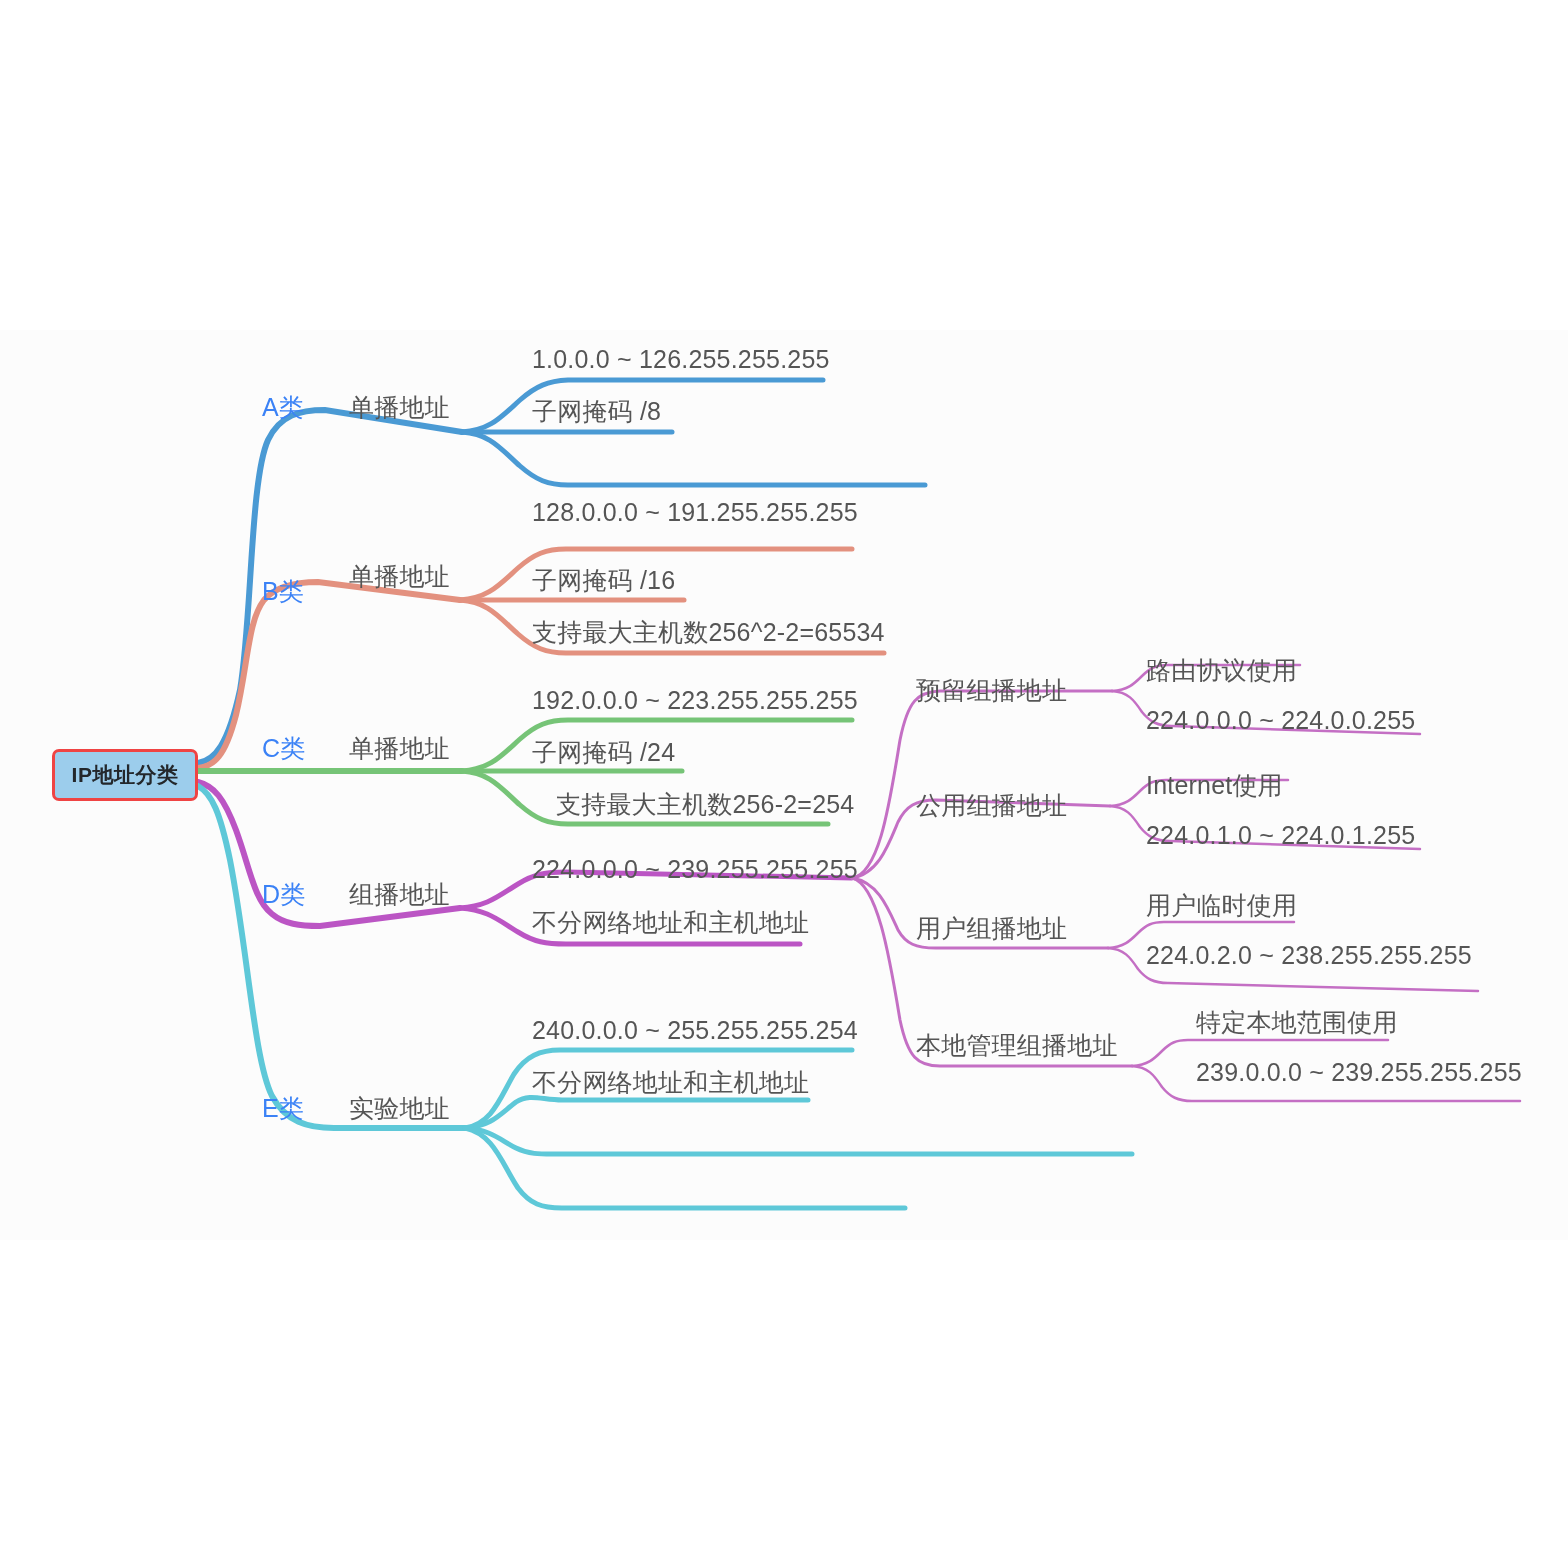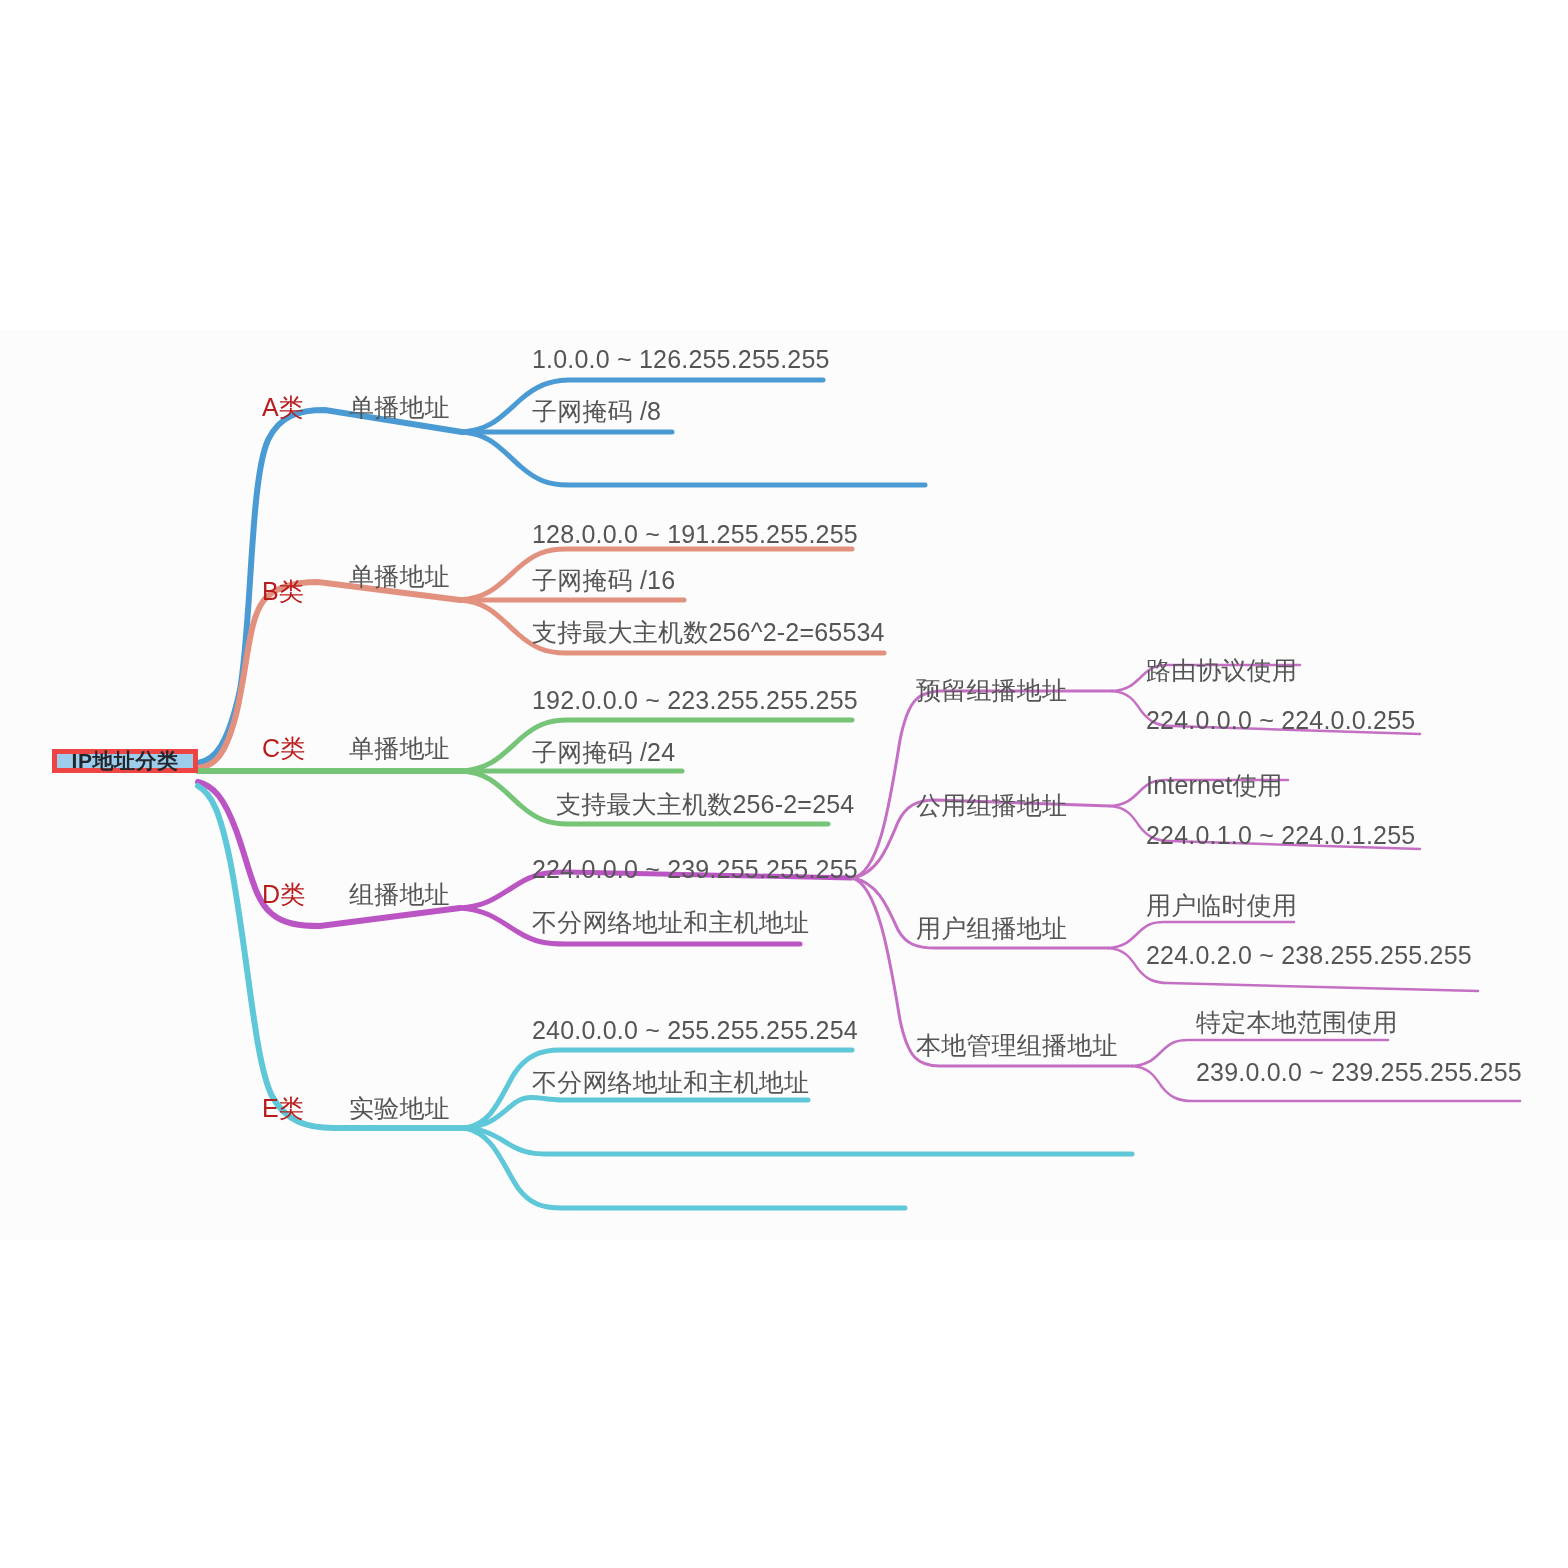--- a/index.html
+++ b/index.html
@@ -32,33 +32,33 @@
     pointer-events: none;
   }
   .node {
     position: absolute;
     white-space: nowrap;
     color: #5a5a5a;
     font-size: 25px;
     line-height: 1;
     letter-spacing: 0.2px;
   }
-  .node.l1 { font-size: 25px; color: #b91c1c; }
+  .node.l1 { font-size: 25px; color: #3b82f6; }
   .node.l2 { font-size: 25px; color: #555555; }
   .node.leaf { font-size: 25px; color: #555555; }
   .node.sub { font-size: 25px; color: #555555; }
   #root-node {
     position: absolute;
     left: 52px;
     top: 749px;
     width: 146px;
-    height: 24px;
+    height: 52px;
     background: #9ccdec;
-    border: 5px solid #ef4444;
-    border-radius: 0;
+    border: 3px solid #ef4444;
+    border-radius: 7px;
     box-sizing: border-box;
     display: flex;
     align-items: center;
     justify-content: center;
     font-size: 21px;
     font-weight: bold;
     color: #23272b;
     letter-spacing: 0.5px;
   }
   .info-icon {
@@ -130,21 +130,21 @@
 
   <div id="root-node">IP地址分类</div>
 
   <div class="node l1" style="left:262px; top:395px;">A类</div>
   <div class="node l2" style="left:349px; top:395px;">单播地址</div>
   <div class="node leaf" style="left:532px; top:347px;">1.0.0.0 ~ 126.255.255.255</div>
   <div class="node leaf" style="left:532px; top:399px;">子网掩码 /8</div>
 
   <div class="node l1" style="left:262px; top:564px;margin-top:15px;">B类</div>
   <div class="node l2" style="left:349px; top:564px;">单播地址</div>
-  <div class="node leaf" style="left:532px; top:522px;">128.0.0.0 ~ 191.255.255.255</div>
+  <div class="node leaf" style="left:532px; top:500px;">128.0.0.0 ~ 191.255.255.255</div>
   <div class="node leaf" style="left:532px; top:568px;">子网掩码 /16</div>
   <div class="node leaf" style="left:532px; top:620px;">支持最大主机数256^2-2=65534</div>
 
   <div class="node l1" style="left:262px; top:736px;">C类</div>
   <div class="node l2" style="left:349px; top:736px;">单播地址</div>
   <div class="node leaf" style="left:532px; top:688px;">192.0.0.0 ~ 223.255.255.255</div>
   <div class="node leaf" style="left:532px; top:740px;">子网掩码 /24</div>
   <div class="node leaf" style="left:556px; top:792px;">支持最大主机数256-2=254</div>
 
   <div class="node l1" style="left:262px; top:882px;">D类</div>

